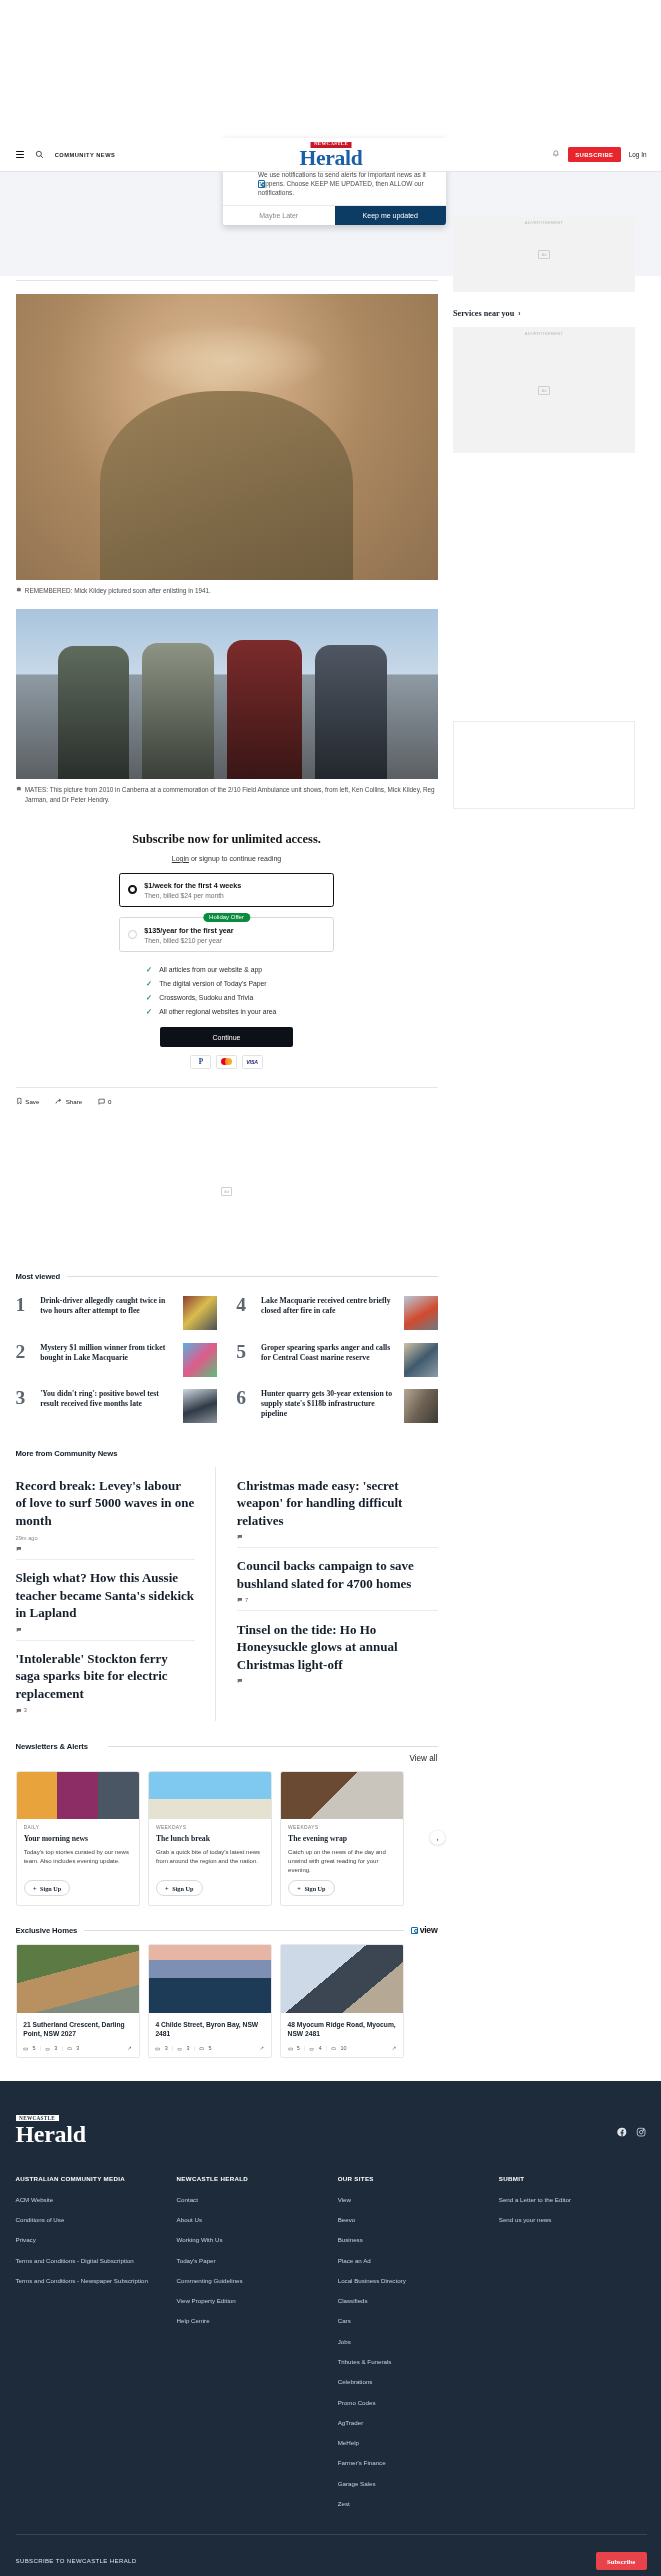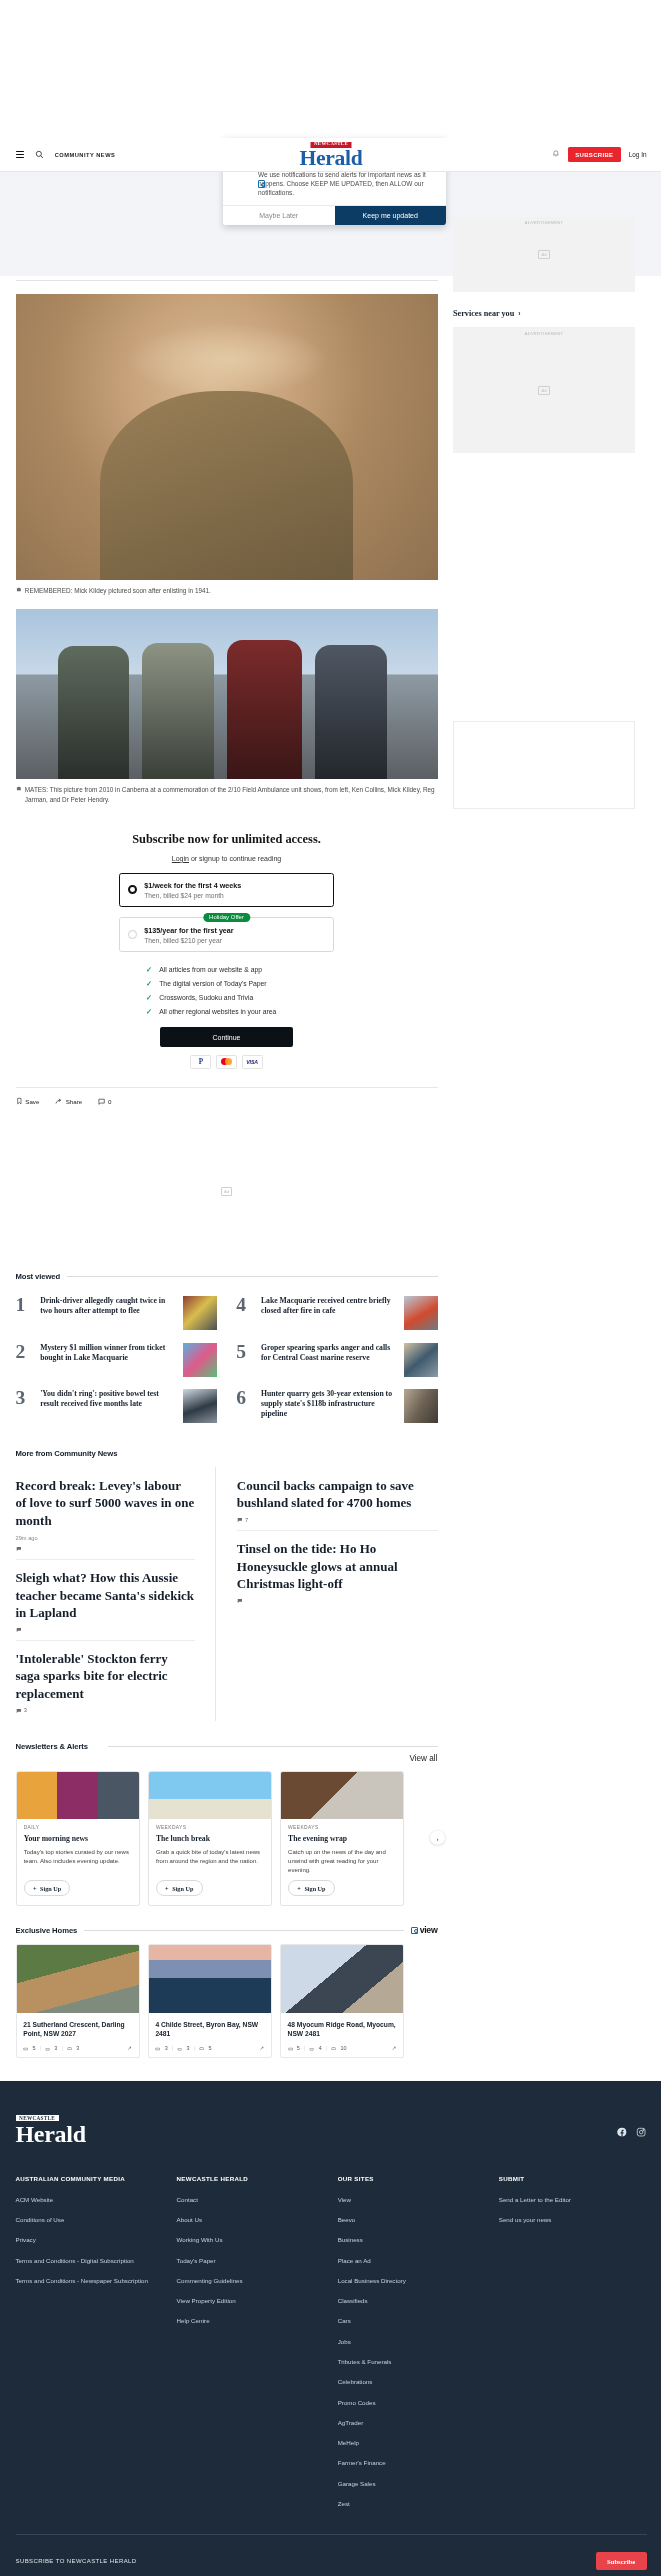--- a/index.html
+++ b/index.html
@@ -642,20 +642,29 @@
             <div class="mf-meta">
               <svg width="5.7" height="5.7" viewBox="0 0 24 24" fill="#6b6b6b">
                   <path d="M3 4h18v12H9l-6 5z"></path>
                 </svg>
               <span>3</span>
             </div>
           </div>
         </div>
         <div class="mf-col">
           <div class="mf-item">
+            <div class="mf-title">Christmas made easy: 'secret weapon' for handling difficult relatives</div>
+            <div class="mf-meta">
+              <svg width="5.7" height="5.7" viewBox="0 0 24 24" fill="#6b6b6b">
+                  <path d="M3 4h18v12H9l-6 5z"></path>
+                </svg>
+              <span></span>
+            </div>
+          </div>
+          <div class="mf-item">
             <div class="mf-title">Council backs campaign to save bushland slated for 4700 homes</div>
             <div class="mf-meta">
               <svg width="5.7" height="5.7" viewBox="0 0 24 24" fill="#6b6b6b">
                   <path d="M3 4h18v12H9l-6 5z"></path>
                 </svg>
               <span>7</span>
             </div>
           </div>
           <div class="mf-item">
             <div class="mf-title">Tinsel on the tide: Ho Ho Honeysuckle glows at annual Christmas light-off</div>

